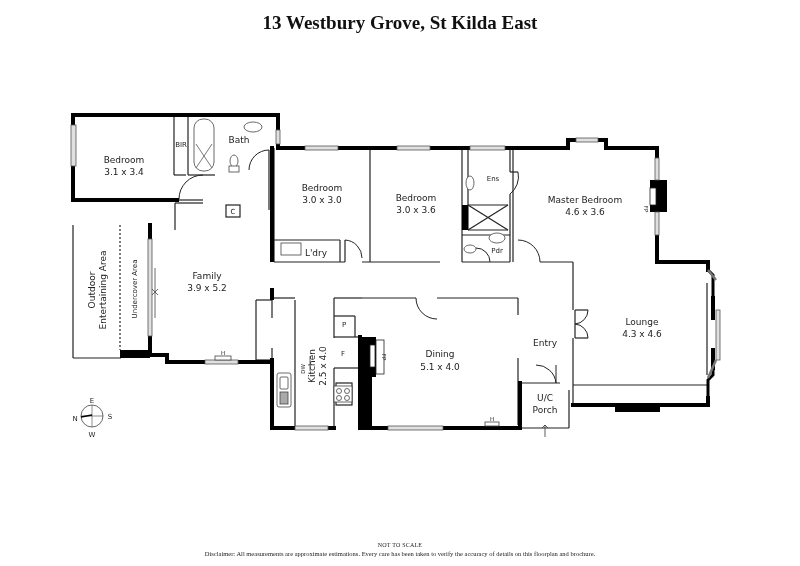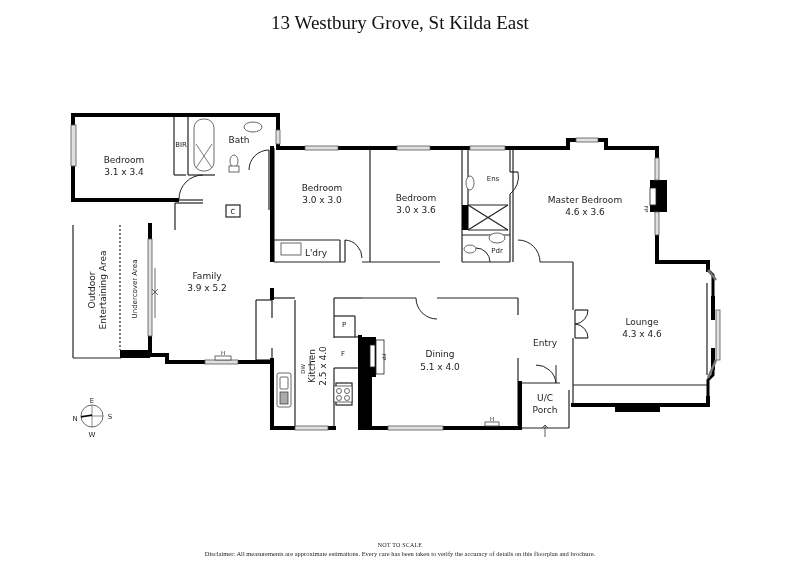--- a/index.html
+++ b/index.html
@@ -1,17 +1,17 @@
 <!DOCTYPE html>
 <html><head>
 <meta charset="utf-8">
 <style>
   html, body { margin: 0; padding: 0; background: #ffffff; }
   body { width: 800px; height: 566px; position: relative; overflow: hidden; font-family: "Liberation Sans", sans-serif; }
-  .title { position: absolute; top: 12px; left: 0; width: 800px; text-align: center; font-family: "Liberation Serif", serif; font-weight: normal; font-size: 19px; color: #111; }
+  .title { position: absolute; top: 12px; left: 0; width: 800px; text-align: center; font-family: "Liberation Serif", serif; font-weight: bold; font-size: 19px; color: #111; }
   .footer-scale { position: absolute; top: 542px; left: 0; width: 800px; text-align: center; font-family: "Liberation Serif", serif; font-size: 6px; color: #222; letter-spacing: 0.2px; }
   .footer-disclaimer { position: absolute; top: 550px; left: 0; width: 800px; text-align: center; font-family: "Liberation Serif", serif; font-size: 6.5px; color: #222; }
   svg { position: absolute; left: 0; top: 0; }
   .lbl { font-family: "DejaVu Sans", sans-serif; font-size: 9px; fill: #222; text-anchor: middle; }
   .lbl-sm { font-family: "DejaVu Sans", sans-serif; font-size: 7px; fill: #222; text-anchor: middle; }
   .lbl-xs { font-family: "DejaVu Sans", sans-serif; font-size: 5.5px; fill: #222; text-anchor: middle; }
 </style>
 </head>
 <body>
 

